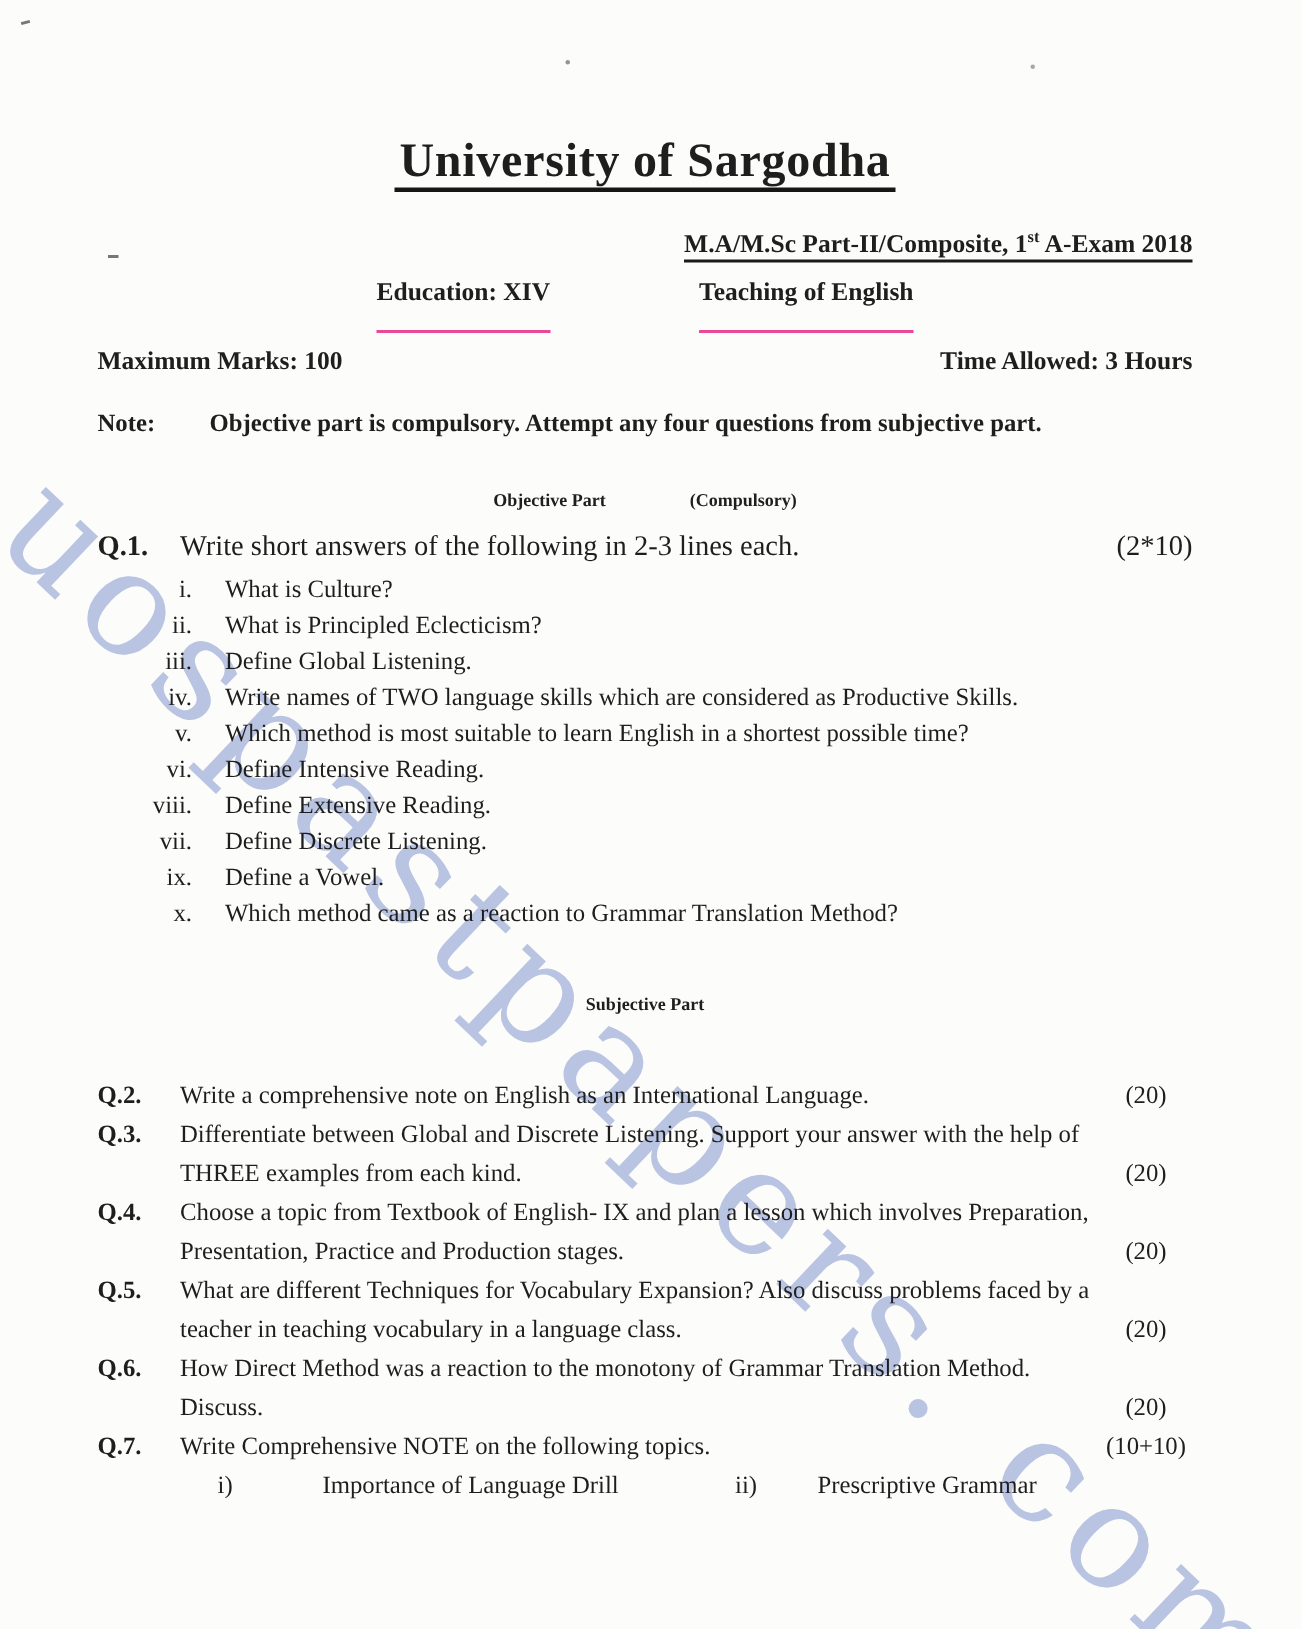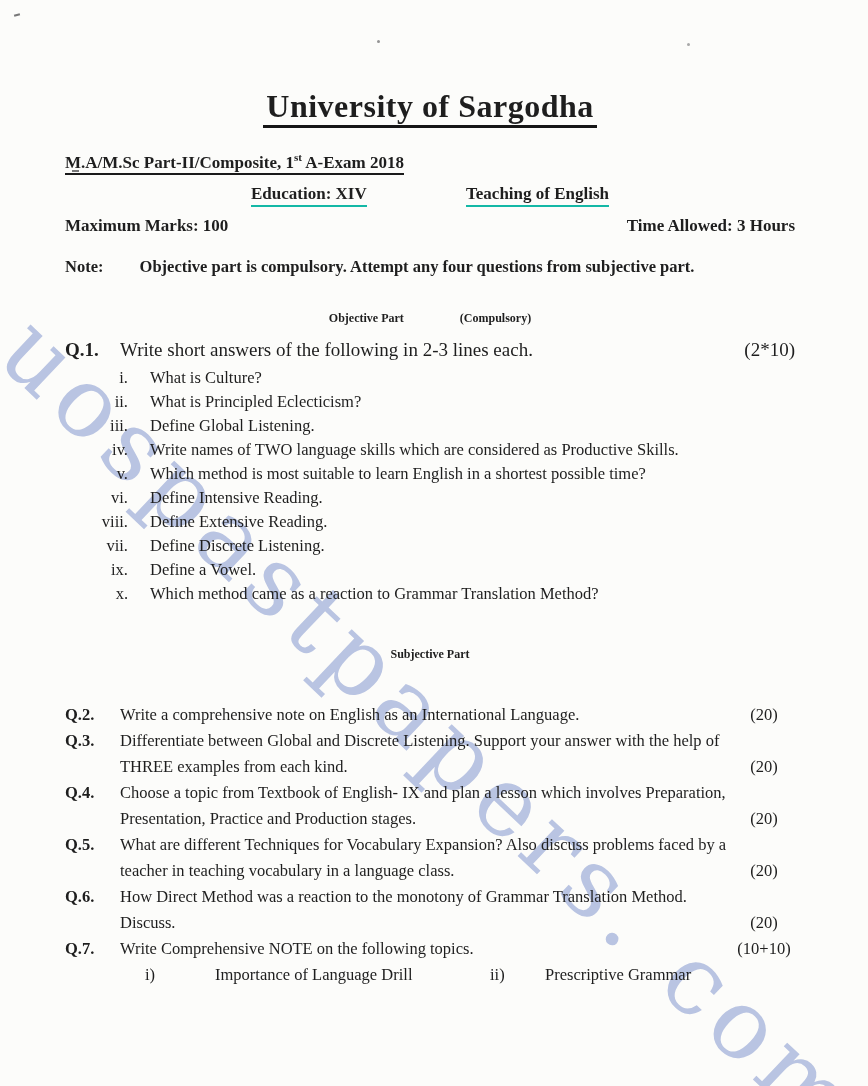--- a/index.html
+++ b/index.html
@@ -41,38 +41,38 @@
     padding: 88px 73px 0 65px;
   }
   .title-wrap { text-align: center; line-height: 37px; }
   .title {
     font-size: 32px;
     font-weight: bold;
     letter-spacing: 0.5px;
     border-bottom: 3px solid #161616;
     padding: 0 3px 1px 3px;
   }
-  .subtitle-wrap { text-align: left; margin-top: 17px; line-height: 20px; }
+  .subtitle-wrap { text-align: right; margin-top: 17px; line-height: 20px; }
   .subtitle {
     font-size: 17px;
     font-weight: bold;
     border-bottom: 2px solid #1a1a1a;
     padding-bottom: 1px;
   }
   .subtitle sup { font-size: 11px; }
   .subject-row {
     width: 358px;
     margin: 11px auto 0 auto;
     display: flex;
     justify-content: space-between;
     font-size: 17px;
     font-weight: bold;
     line-height: 20px;
   }
-  .subject-row .u { border-bottom: 2px solid #14b8a6; padding-bottom: 1px; }
+  .subject-row .u { border-bottom: 2px solid #ec4899; padding-bottom: 15px; }
   .marks-row {
     display: flex;
     justify-content: space-between;
     font-size: 17px;
     font-weight: bold;
     margin-top: 9px;
     line-height: 20px;
   }
   .note-row {
     margin-top: 21px;

